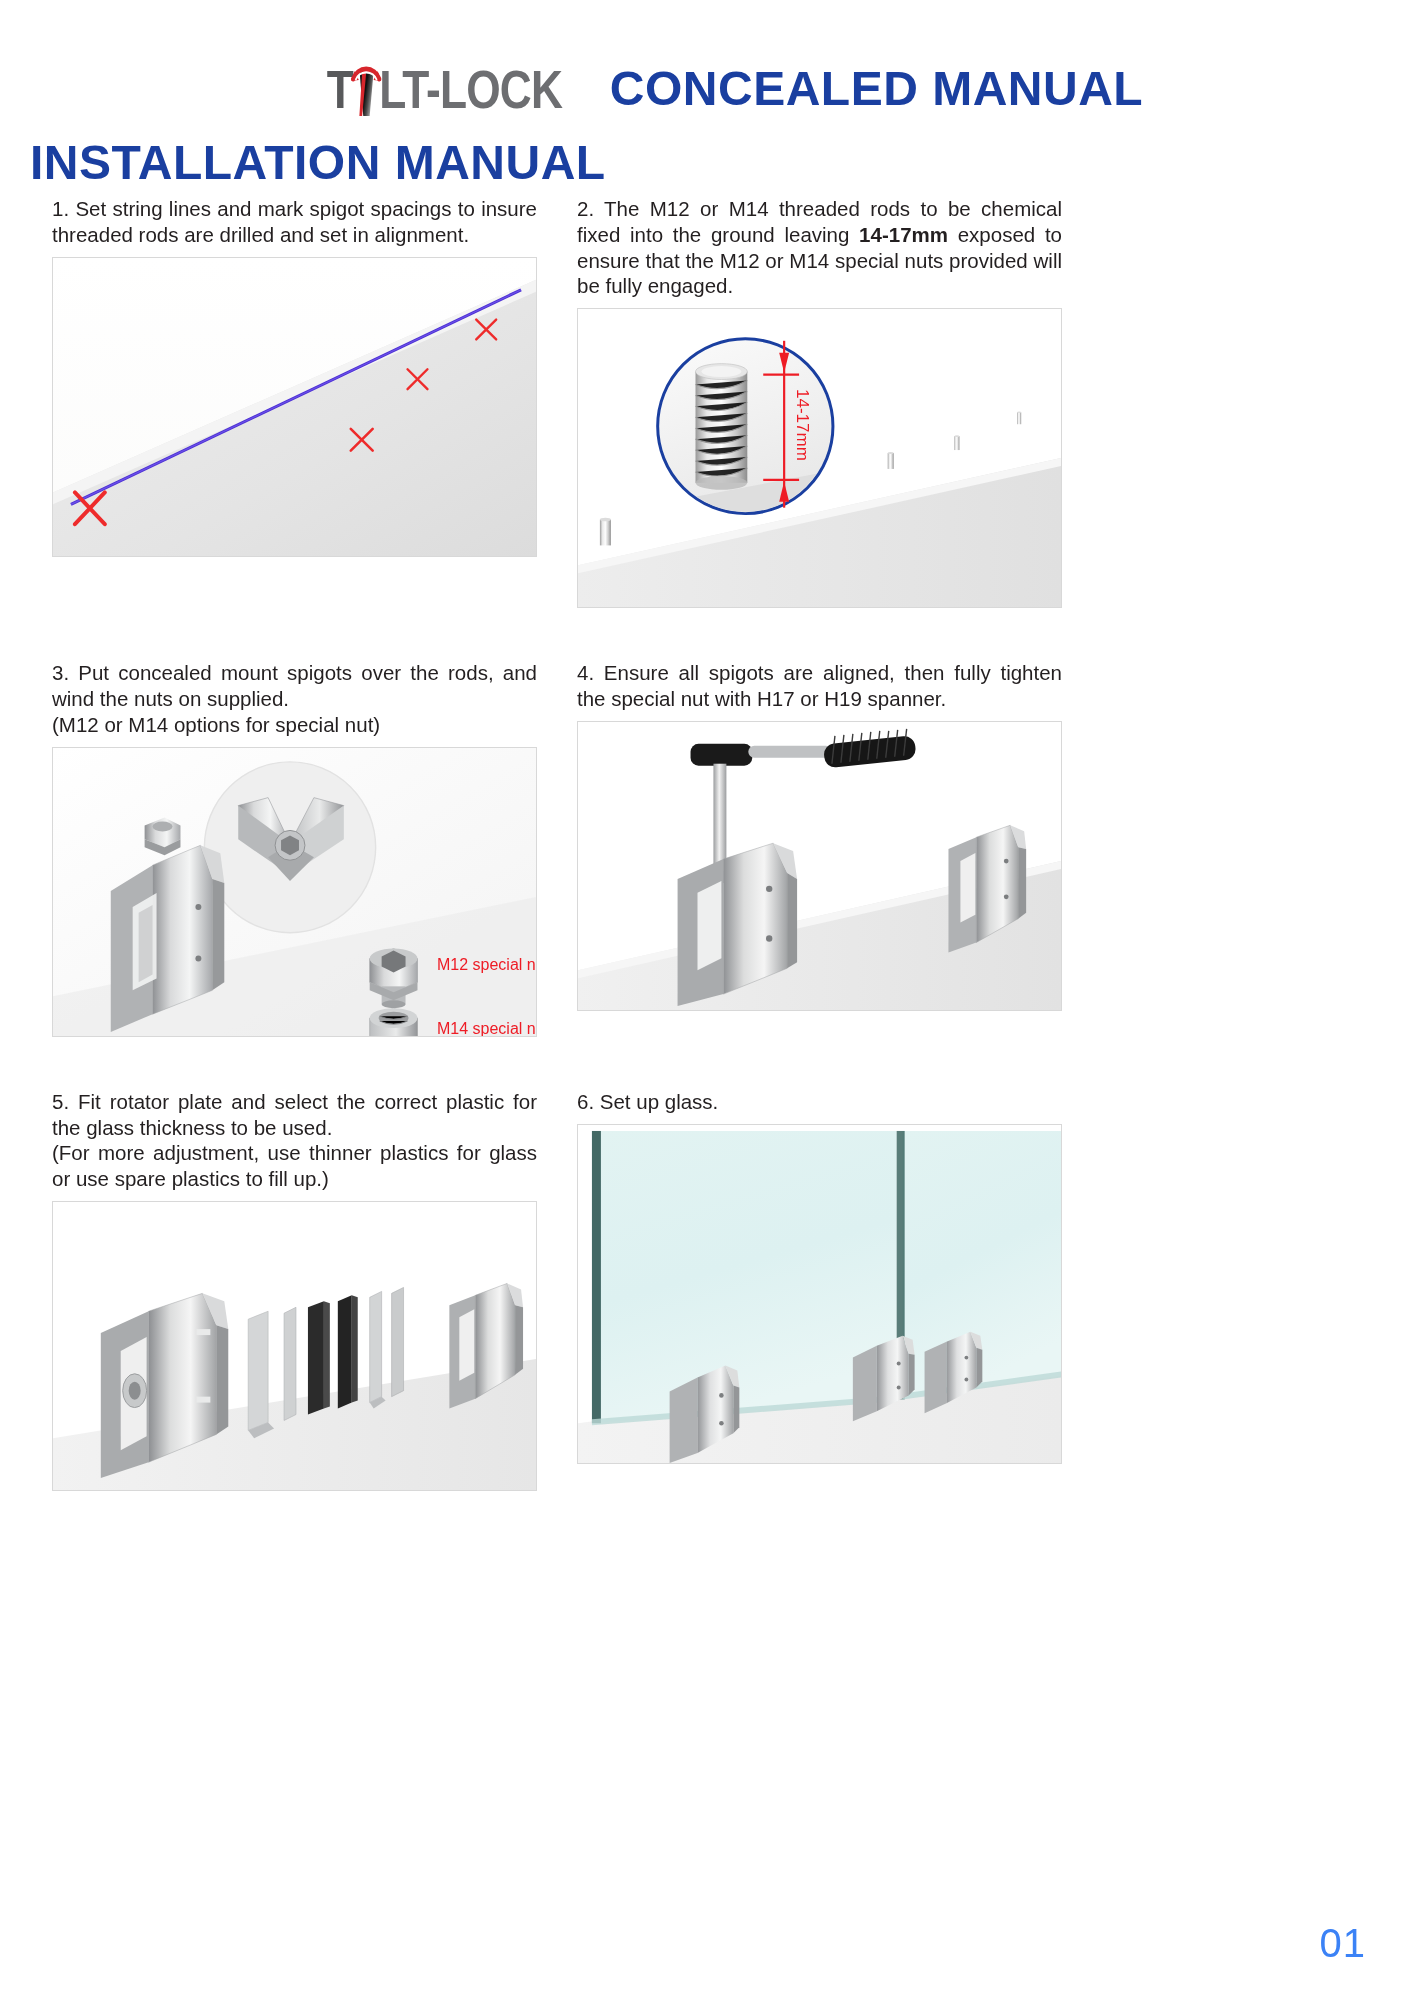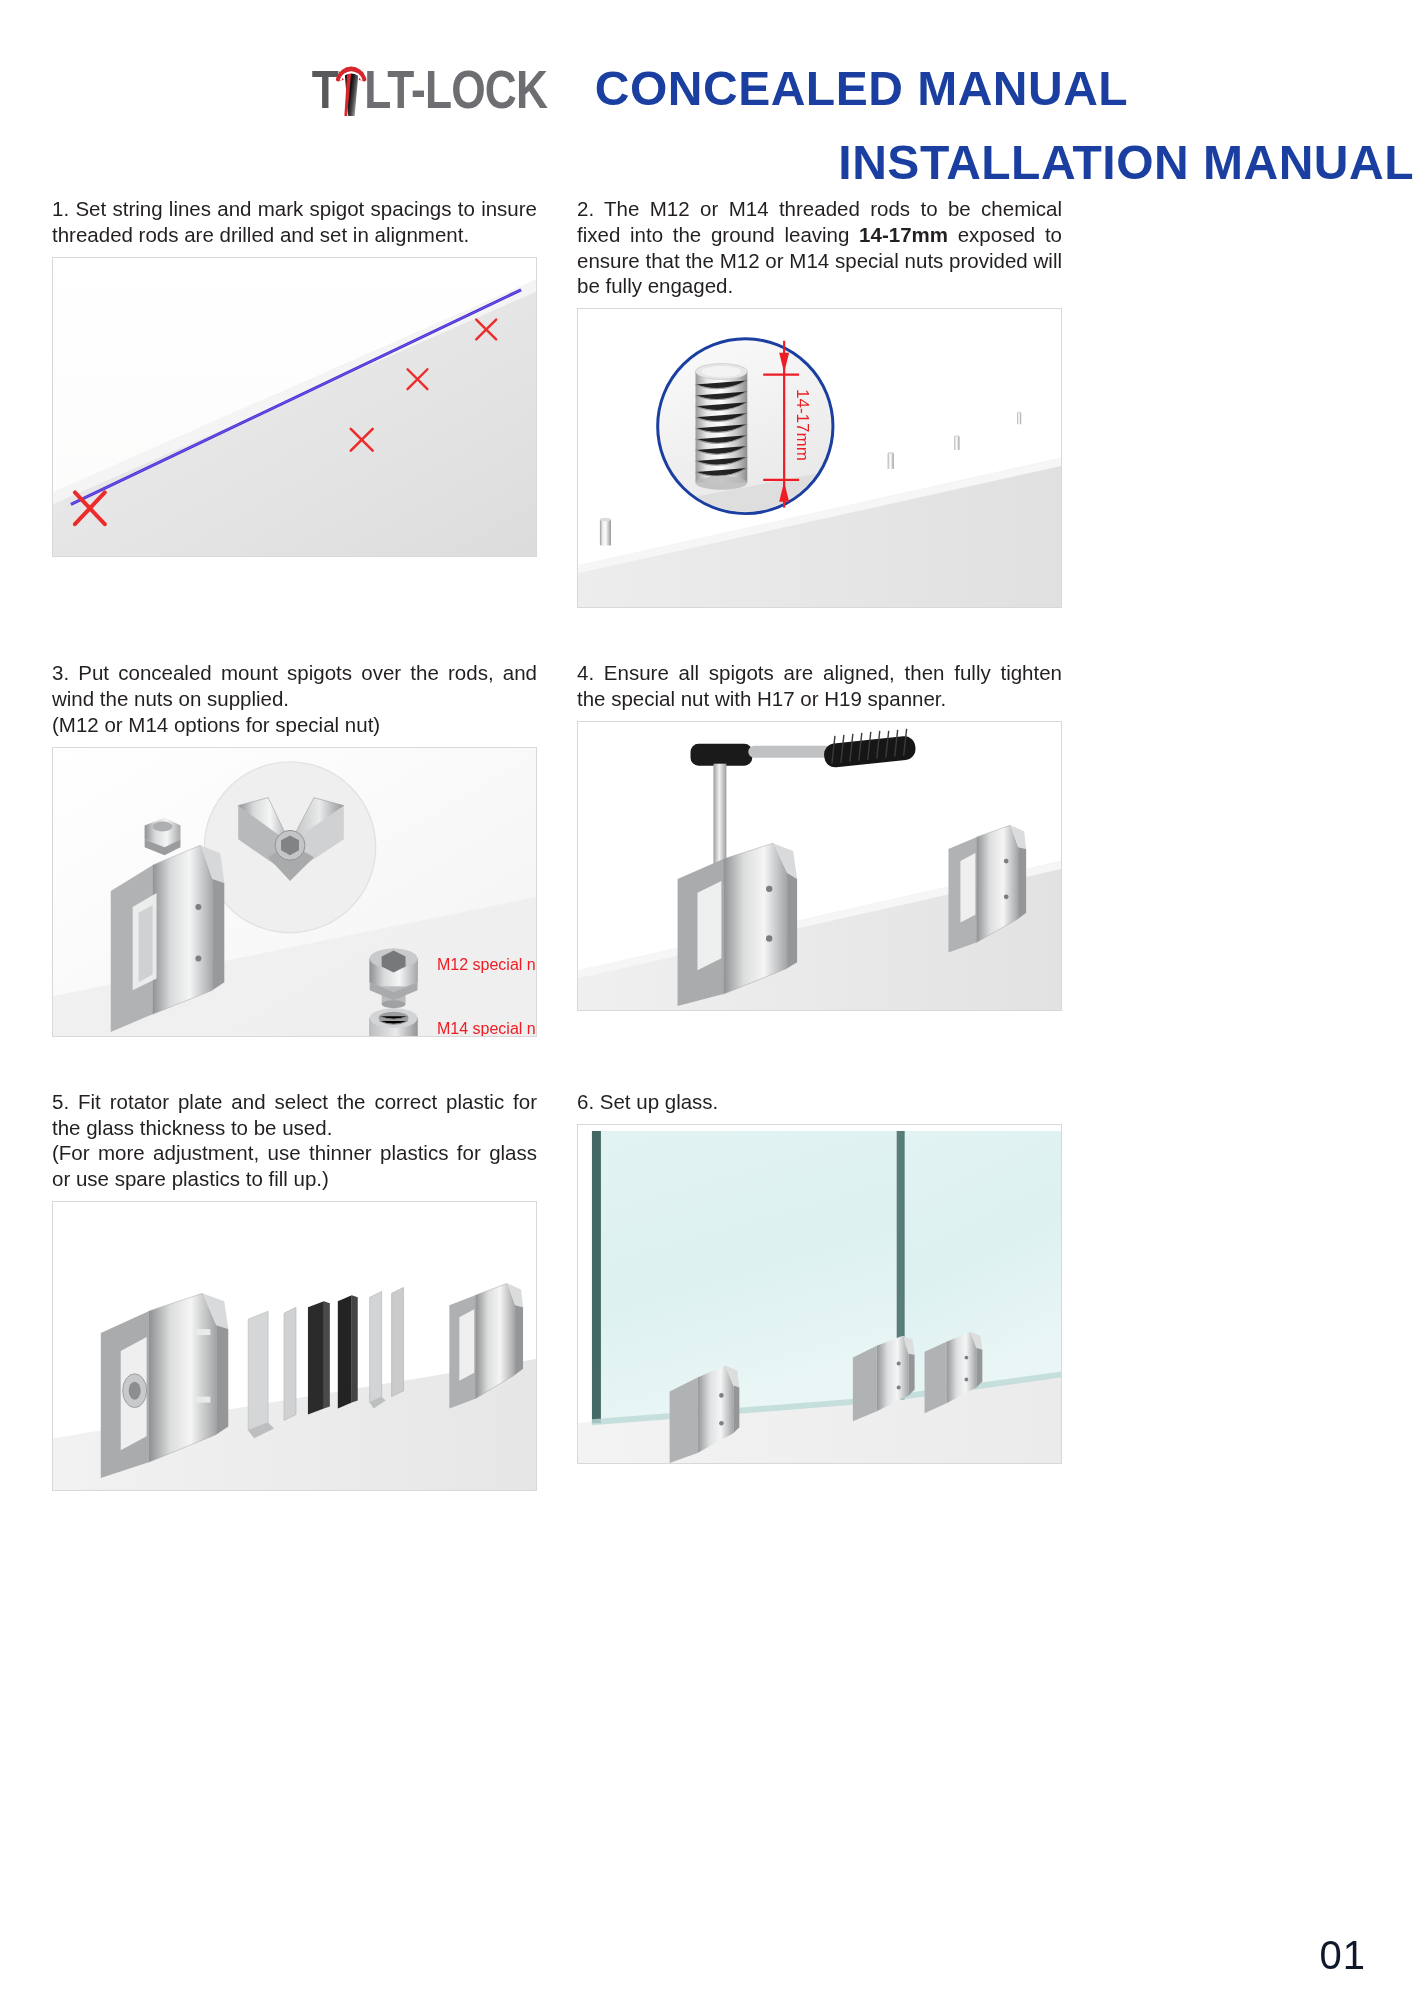--- a/index.html
+++ b/index.html
@@ -4,21 +4,21 @@
 <style>
   html,body{margin:0;padding:0;}
   body{
     width:1414px;height:2000px;background:#ffffff;
     font-family:"Liberation Sans", sans-serif;
     color:#231f20;overflow:hidden;position:relative;
   }
   .page{position:relative;width:1414px;height:2000px;}
 
   
-  .header{padding-top:62px;text-align:right;}
+  .header{padding-top:62px;text-align:left;padding-left:30px;}
   .title-line1{
     display:flex;align-items:center;justify-content:center;gap:22px;
     line-height:1;
   }
   .logo{
     position:relative;display:inline-block;
     font-size:54px;font-weight:bold;letter-spacing:-1px;
     color:#58595b;font-family:"Liberation Sans", sans-serif;
     transform:scaleX(0.82);transform-origin:center;
     white-space:nowrap;
@@ -83,22 +83,22 @@
     position:absolute;color:#ee1c25;font-size:16px;white-space:nowrap;
     font-family:"Liberation Sans", sans-serif;
   }
   .dim-label{
     position:absolute;color:#ee1c25;font-size:17px;white-space:nowrap;
     transform:rotate(90deg);transform-origin:left top;
     font-family:"Liberation Sans", sans-serif;
   }
 
   .page-num{
-    position:absolute;right:48px;bottom:22px;
-    color:#0f172a;font-size:40px;letter-spacing:1px;
+    position:absolute;right:48px;bottom:34px;
+    color:#3b82f6;font-size:40px;letter-spacing:1px;
     font-family:"Liberation Sans", sans-serif;
   }
 </style>
 </head>
 <body>
 
 <div class="page">
 
   <div class="header">
     <div class="title-line1">

